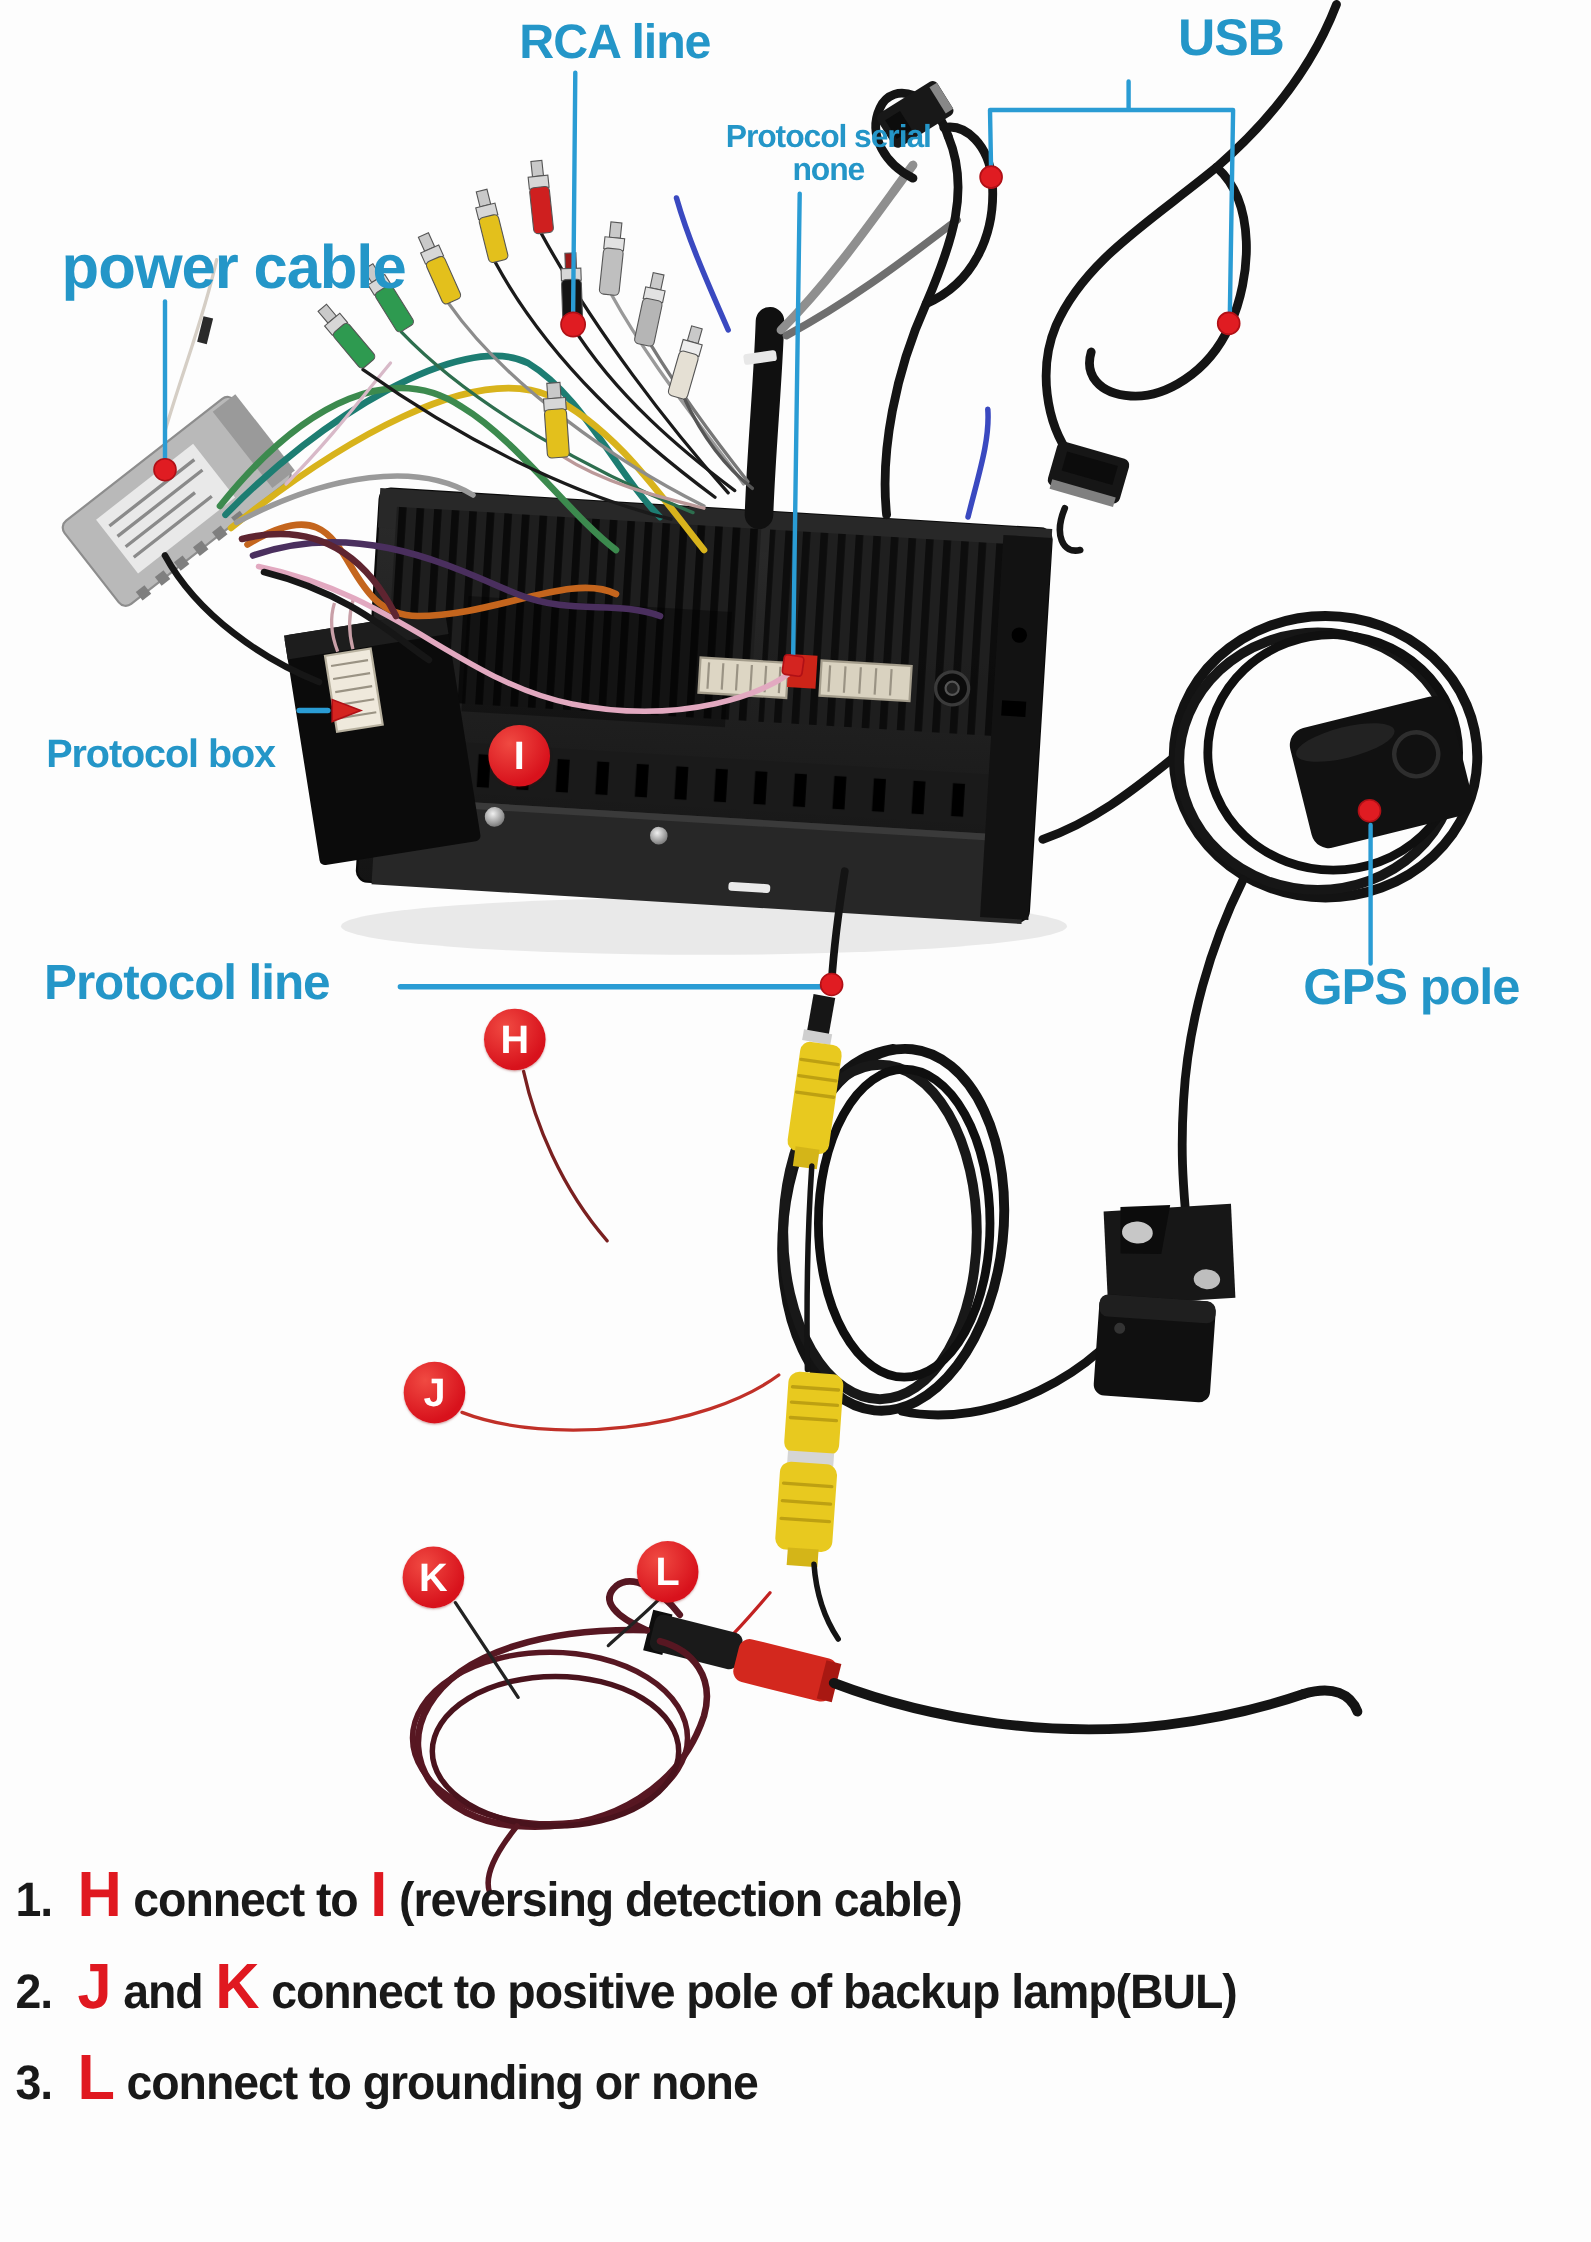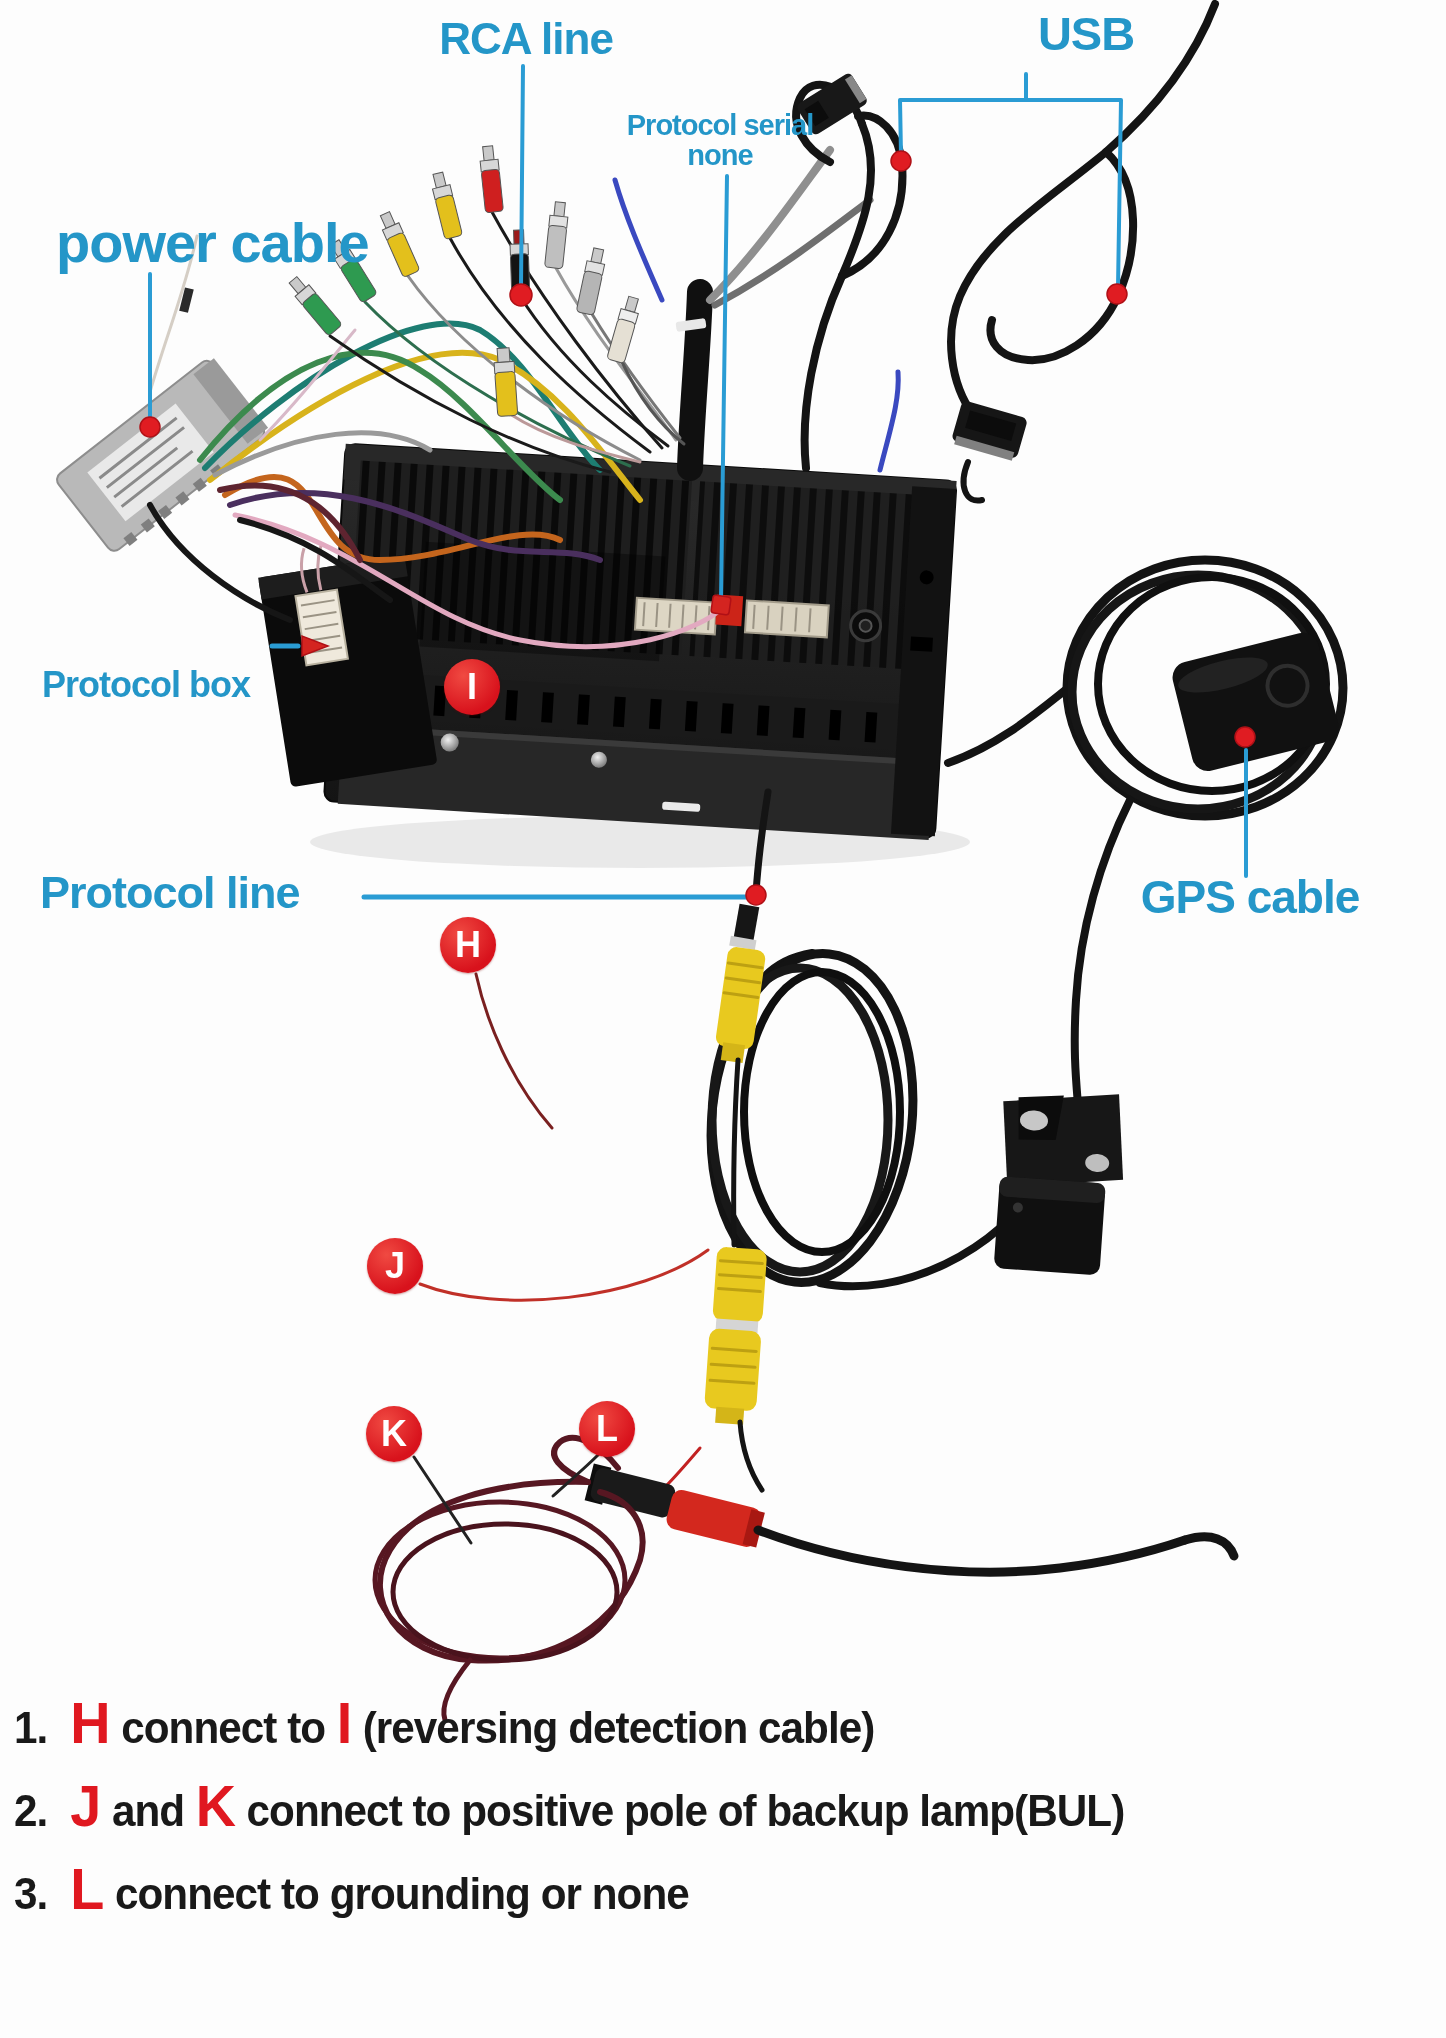--- a/index.html
+++ b/index.html
@@ -5,21 +5,21 @@
   html,body{margin:0;padding:0;}
   body{
     width:1446px;height:2038px;position:relative;overflow:hidden;
     background:#fdfdfd;font-family:"Liberation Sans",sans-serif;
   }
   #scene{position:absolute;left:0;top:0;width:1446px;height:2038px;}
   .lbl{
     position:absolute;color:#2496c8;font-weight:bold;line-height:1.04;
     white-space:nowrap;letter-spacing:-1px;
   }
-  .lbl.center{transform:translateX(-50%);text-align:center;}
+  .lbl.center{transform:translateX(-50%);text-align:center;margin-left:33px;}
   .mk{
     position:absolute;width:56px;height:56px;border-radius:50%;
     background:radial-gradient(circle at 35% 30%, #f04a42, #d8121c 70%);
     color:#fff;font-weight:bold;font-size:36px;display:flex;
     align-items:center;justify-content:center;
     box-shadow:0 1px 2px rgba(120,0,0,.35);
   }
   #instructions{position:absolute;left:14px;top:1700px;width:1430px;color:#191919;}
   .instr{
     display:flex;align-items:baseline;margin-bottom:30px;
@@ -317,21 +317,21 @@
 
 <div class="lbl" style="left:56px;top:214px;font-size:56px;">power cable</div>
 <div class="lbl center" style="left:526px;top:16px;font-size:44px;">RCA line</div>
 <div class="lbl center" style="left:1086px;top:10px;font-size:47px;">USB</div>
 <div class="lbl center" style="left:720px;top:110px;font-size:29px;">
   <div>Protocol serial</div>
   <div>none</div>
 </div>
 <div class="lbl" style="left:42px;top:622px;font-size:36px;margin-top:44px;">Protocol box</div>
 <div class="lbl" style="left:40px;top:870px;font-size:45px;">Protocol line</div>
-<div class="lbl center" style="left:1250px;top:874px;font-size:46px;">GPS cable</div>
+<div class="lbl center" style="left:1250px;top:874px;font-size:46px;">GPS pole</div>
 
 <div class="mk" style="left:440px;top:917px;">H</div>
 <div class="mk" style="left:444px;top:659px;">I</div>
 <div class="mk" style="left:367px;top:1238px;">J</div>
 <div class="mk" style="left:366px;top:1406px;">K</div>
 <div class="mk" style="left:579px;top:1401px;">L</div>
 
 <div id="instructions">
   <div class="instr">
     <span class="n">1.</span>

